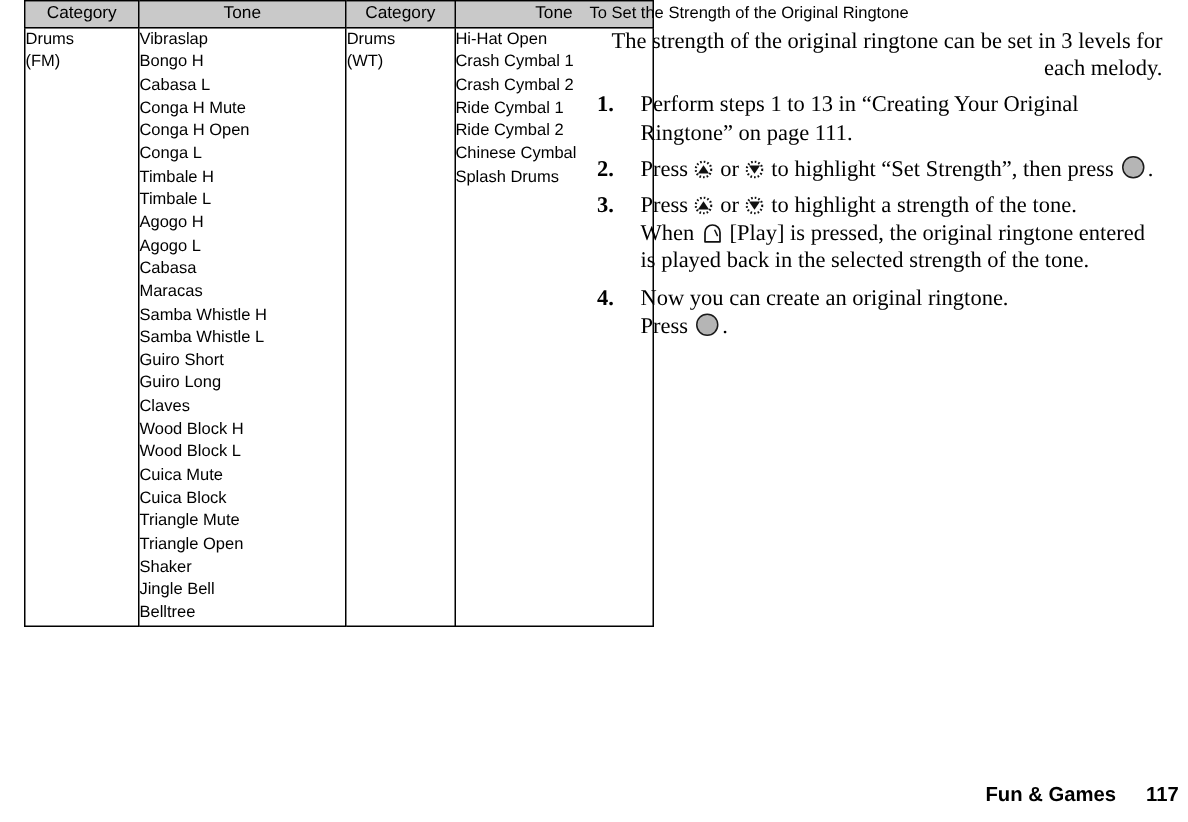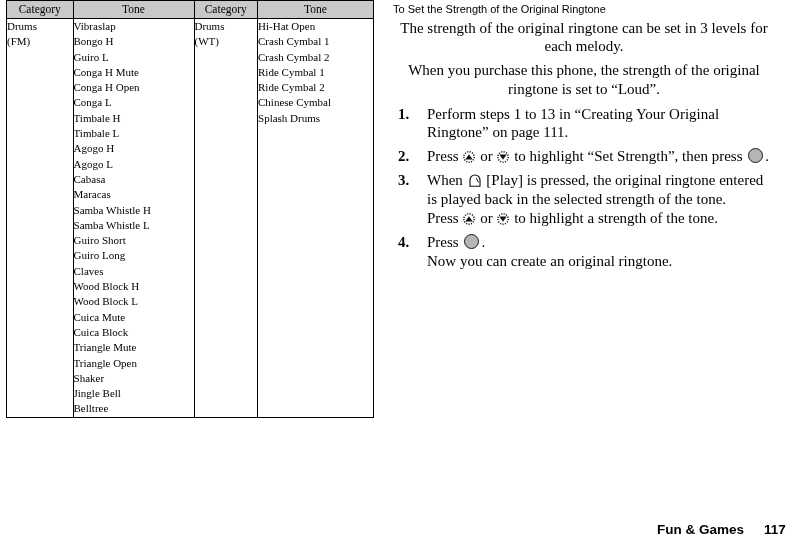--- a/index.html
+++ b/index.html
@@ -12,26 +12,26 @@
     height: 548px;
     position: relative;
     overflow: hidden;
     font-family: "Liberation Serif", serif;
     color: #000000;
   }
 
   
   #tone-table {
     position: absolute;
-    left: 6px;
+    left: 16px;
     top: 0px;
-    width: 368px;
+    width: 420px;
     border-collapse: collapse;
     table-layout: fixed;
-    font-family: Liberation Serif, serif;
+    font-family: Liberation Sans, sans-serif;
     font-size: 11px;
   }
   #tone-table th,
   #tone-table td {
     border: 1px solid #000000;
     padding: 0;
     vertical-align: top;
   }
   #tone-table thead th {
     background: #c9c9c9;
@@ -79,21 +79,21 @@
     font-size: 11px;
     line-height: 18px;
     margin: 0 0 1px 0;
     font-weight: normal;
     white-space: nowrap;
   }
   .para {
     font-size: 15px;
     line-height: 18.2px;
     margin: 0 0 7px 0;
-    text-align: center;
+    text-align: right;
   }
   .para.tight { margin-bottom: 6px; }
 
   ol#steps {
     margin: 0;
     padding: 0;
     list-style: none;
   }
   ol#steps > li {
     position: relative;
@@ -188,21 +188,21 @@
   <tbody>
     <tr>
       <td class="cat-cell">
         <span class="cat-line">Drums</span>
         <span class="cat-line">(FM)</span>
       </td>
       <td class="tone-cell">
         <ul class="tone-list" id="tone-list-fm">
             <li>Vibraslap</li>
             <li>Bongo H</li>
-            <li>Guiro L</li>
+            <li>Cabasa L</li>
             <li>Conga H Mute</li>
             <li>Conga H Open</li>
             <li>Conga L</li>
             <li>Timbale H</li>
             <li>Timbale L</li>
             <li>Agogo H</li>
             <li>Agogo L</li>
             <li>Cabasa</li>
             <li>Maracas</li>
             <li>Samba Whistle H</li>
@@ -238,55 +238,54 @@
       </td>
     </tr>
   </tbody>
 </table>
 
 <div id="right-col">
 
   <h2 id="section-heading">To Set the Strength of the Original Ringtone</h2>
 
   <p class="para tight">The strength of the original ringtone can be set in 3 levels for each melody.</p>
-  <p class="para">When you purchase this phone, the strength of the original ringtone is set to “Loud”.</p>
 
   <ol id="steps">
       <li>
         <span class="step-num">1.</span>
         <span class="step-body">Perform steps 1 to 13 in “Creating Your Original Ringtone” on page 111.</span>
       </li>
       <li>
         <span class="step-num">2.</span>
         <span class="step-body">Press <span class="key-icon nav-key"><svg width="12" height="12" viewBox="0 0 12 12">
               <circle cx="6" cy="6" r="5.2" fill="none" stroke="#111" stroke-width="1.5" stroke-dasharray="1.1 1.35"></circle>
               <polygon points="2.3,8.6 6,3.2 9.7,8.6" fill="#111"></polygon>
             </svg></span> or <span class="key-icon nav-key"><svg width="12" height="12" viewBox="0 0 12 12">
               <circle cx="6" cy="6" r="5.2" fill="none" stroke="#111" stroke-width="1.5" stroke-dasharray="1.1 1.35"></circle>
               <polygon points="2.3,3.4 6,8.8 9.7,3.4" fill="#111"></polygon>
             </svg></span> to highlight “Set Strength”, then press <span class="key-icon center-key"></span>.</span>
       </li>
       <li>
         <span class="step-num">3.</span>
+        <span class="step-body">Press <span class="key-icon nav-key"><svg width="12" height="12" viewBox="0 0 12 12">
+              <circle cx="6" cy="6" r="5.2" fill="none" stroke="#111" stroke-width="1.5" stroke-dasharray="1.1 1.35"></circle>
+              <polygon points="2.3,8.6 6,3.2 9.7,8.6" fill="#111"></polygon>
+            </svg></span> or <span class="key-icon nav-key"><svg width="12" height="12" viewBox="0 0 12 12">
+              <circle cx="6" cy="6" r="5.2" fill="none" stroke="#111" stroke-width="1.5" stroke-dasharray="1.1 1.35"></circle>
+              <polygon points="2.3,3.4 6,8.8 9.7,3.4" fill="#111"></polygon>
+            </svg></span> to highlight a strength of the tone.</span>
         <span class="step-body">When <span class="key-icon soft-key"><svg width="12" height="13" viewBox="0 0 12 13">
               <path d="M1 12.2 L1 6 A5 5 0 0 1 11 6 L11 12.2 Z" fill="#fff" stroke="#111" stroke-width="1.15" stroke-linejoin="round"></path>
               <line x1="7.4" y1="4.2" x2="9.4" y2="8.4" stroke="#111" stroke-width="1"></line>
             </svg></span> [Play] is pressed, the original ringtone entered is played back in the selected strength of the tone.</span>
-        <span class="step-body">Press <span class="key-icon nav-key"><svg width="12" height="12" viewBox="0 0 12 12">
-              <circle cx="6" cy="6" r="5.2" fill="none" stroke="#111" stroke-width="1.5" stroke-dasharray="1.1 1.35"></circle>
-              <polygon points="2.3,8.6 6,3.2 9.7,8.6" fill="#111"></polygon>
-            </svg></span> or <span class="key-icon nav-key"><svg width="12" height="12" viewBox="0 0 12 12">
-              <circle cx="6" cy="6" r="5.2" fill="none" stroke="#111" stroke-width="1.5" stroke-dasharray="1.1 1.35"></circle>
-              <polygon points="2.3,3.4 6,8.8 9.7,3.4" fill="#111"></polygon>
-            </svg></span> to highlight a strength of the tone.</span>
       </li>
       <li>
         <span class="step-num">4.</span>
+        <span class="step-body">Now you can create an original ringtone.</span>
         <span class="step-body">Press <span class="key-icon center-key"></span>.</span>
-        <span class="step-body">Now you can create an original ringtone.</span>
       </li>
     </ol>
 </div>
 
 <div id="footer">
   <span id="footer-chapter">Fun &amp; Games</span>
   <span id="footer-page">117</span>
 </div>
 
 </body></html>

